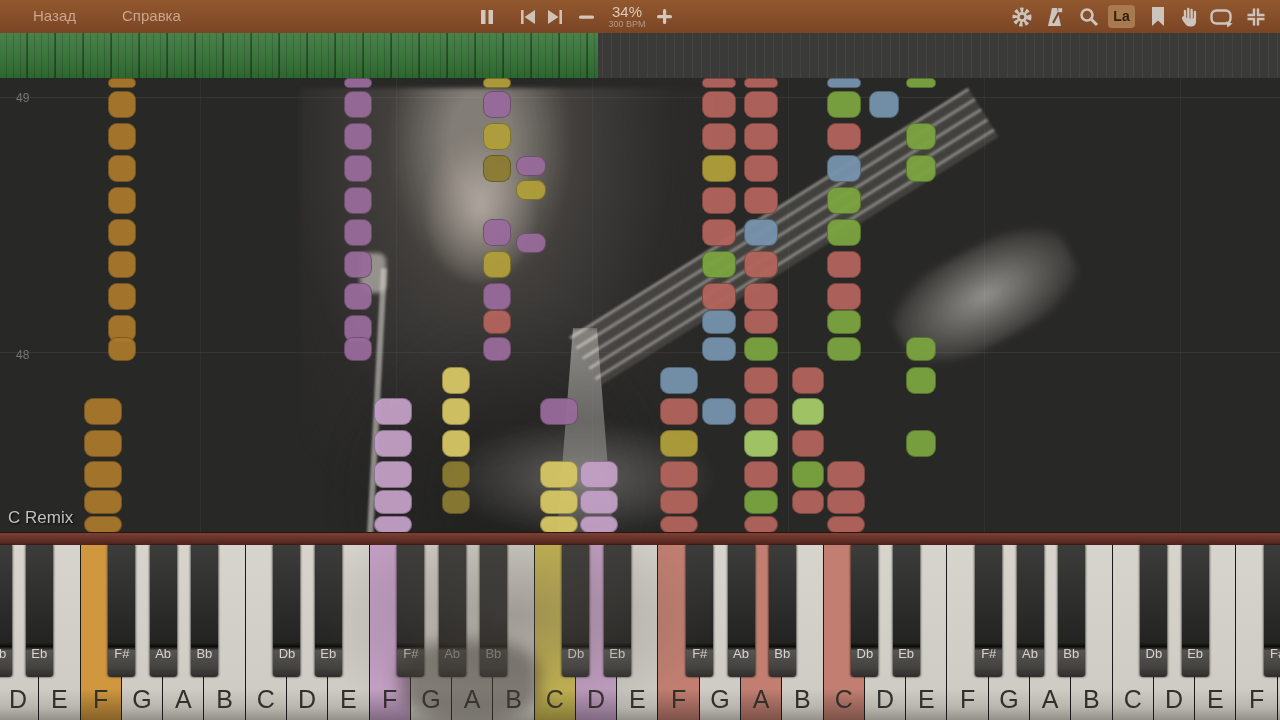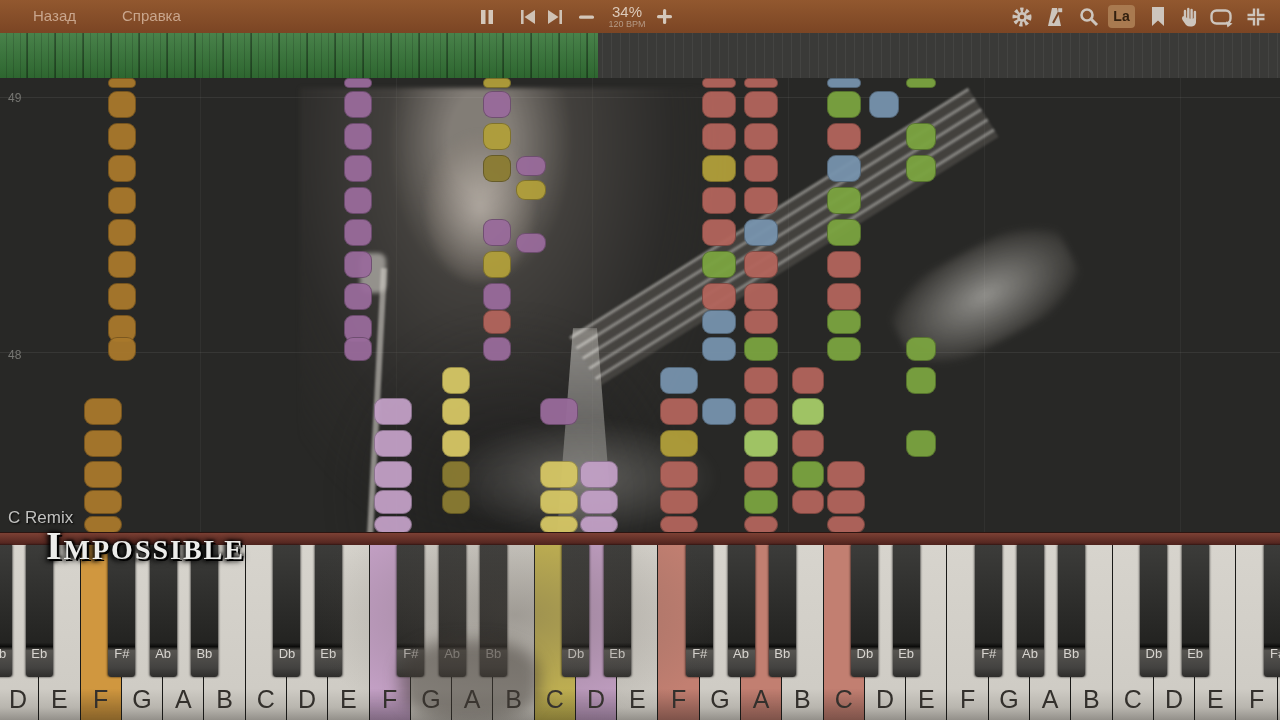--- a/index.html
+++ b/index.html
@@ -29,21 +29,21 @@
       repeating-linear-gradient(90deg,transparent 0 6px,rgba(0,0,0,.15) 6px 7px),
       linear-gradient(rgba(255,255,255,.10),rgba(0,0,0,.12));}
   .time-label{position:absolute;font-size:11px;}
   .time-left{left:6px;top:56px;color:#a5b49d;}
   .time-right{right:4px;top:56px;color:#8f8f8f;}
   
   .notes-area{position:absolute;left:0;top:78px;width:1280px;height:454px;
     background:#282826;overflow:hidden;}
   .vline{position:absolute;top:0;bottom:0;width:1px;background:rgba(255,255,255,.045);}
   .hline{position:absolute;left:0;right:0;height:1px;background:rgba(255,255,255,.07);}
-  .measure-num{position:absolute;left:8px;font-size:12px;color:#767672;}
+  .measure-num{position:absolute;left:16px;font-size:12px;color:#767672;}
   .key-sig{position:absolute;left:8px;bottom:4px;font-size:17px;color:#d2d2d0;
     text-shadow:1px 1px 2px #000;opacity:.9;}
   .note{position:absolute;border-radius:9px;box-shadow:inset 0 0 0 1px rgba(0,0,0,.28);opacity:.95;}
   
   .photo{position:absolute;pointer-events:none;}
   .ph-figure{left:300px;top:10px;width:430px;height:450px;
     background:radial-gradient(ellipse at 42% 12%,rgba(205,195,185,.55) 0 9%,rgba(130,122,115,.30) 26%,rgba(55,52,50,.30) 55%,rgba(40,40,40,0) 74%);
     filter:blur(2px);}
   .ph-face{left:425px;top:55px;width:110px;height:150px;border-radius:50%;
     background:radial-gradient(rgba(225,215,205,.50),rgba(150,140,130,.25) 60%,transparent 75%);filter:blur(3px);}
@@ -108,21 +108,21 @@
     </svg>
     <svg class="ticon" style="left:545px" width="20" height="18" viewBox="0 0 20 18">
       <rect x="14.4" y="2" width="2.6" height="14" fill="#cfc2b5"></rect>
         <polygon points="3,2 3,16 13.5,9" fill="#cfc2b5"></polygon>
     </svg>
     <svg class="ticon" style="left:578px;top:14px" width="17" height="6" viewBox="0 0 17 6">
       <rect x="1" y="1.5" width="15" height="3.2" rx="1.5" fill="#d4c7ba"></rect>
     </svg>
     <div class="zoomblock">
       <div class="zoom-pct">34%</div>
-      <div class="zoom-bpm">120 BPM</div>
+      <div class="zoom-bpm">300 BPM</div>
     </div>
     <svg class="ticon" style="left:656px;top:8px" width="17" height="17" viewBox="0 0 17 17">
       <rect x="1" y="7" width="15" height="3.2" rx="1.5" fill="#d4c7ba"></rect>
         <rect x="7" y="1" width="3.2" height="15" rx="1.5" fill="#d4c7ba"></rect>
     </svg>
 
     <svg class="ricon" style="left:1011px" width="22" height="22" viewBox="0 0 22 22">
       <circle cx="11" cy="11" r="7" fill="none" stroke="#cdc5bd" stroke-width="5" stroke-dasharray="2.9 2.3"></circle>
       <circle cx="11" cy="11" r="5" fill="#cdc5bd"></circle>
         <circle cx="11" cy="11" r="2.3" fill="#864f2a"></circle>
@@ -304,21 +304,20 @@
         <div class="note" style="left: 827px; top: 412px; width: 38px; height: 24px; background: rgb(179, 101, 92);"></div>
         <div class="note" style="left: 827px; top: 438px; width: 38px; height: 17px; background: rgb(179, 101, 92);"></div>
       </div>
     <div id="measure-labels">
         <div class="measure-num" style="top: 13px;">49</div>
         <div class="measure-num" style="top: 270px;">48</div>
       </div>
     <div class="key-sig">C Remix</div>
   </div>
 
-  <div class="wm wm1">Impossible</div>
 
   <div class="felt"></div>
   <div class="keyboard" id="keyboard">
       <div class="wkey" style="left: -2px; width: 41.28px;">
         <div class="wlabel">D</div>
       </div>
       <div class="wkey" style="left: 39.28px; width: 41.28px;">
         <div class="wlabel">E</div>
       </div>
       <div class="wkey" style="left: 80.56px; width: 41.28px; background: linear-gradient(rgb(208, 151, 63) 0%, rgb(208, 151, 63) 82%, rgba(0, 0, 0, 0.35) 100%), rgb(208, 151, 63);">

